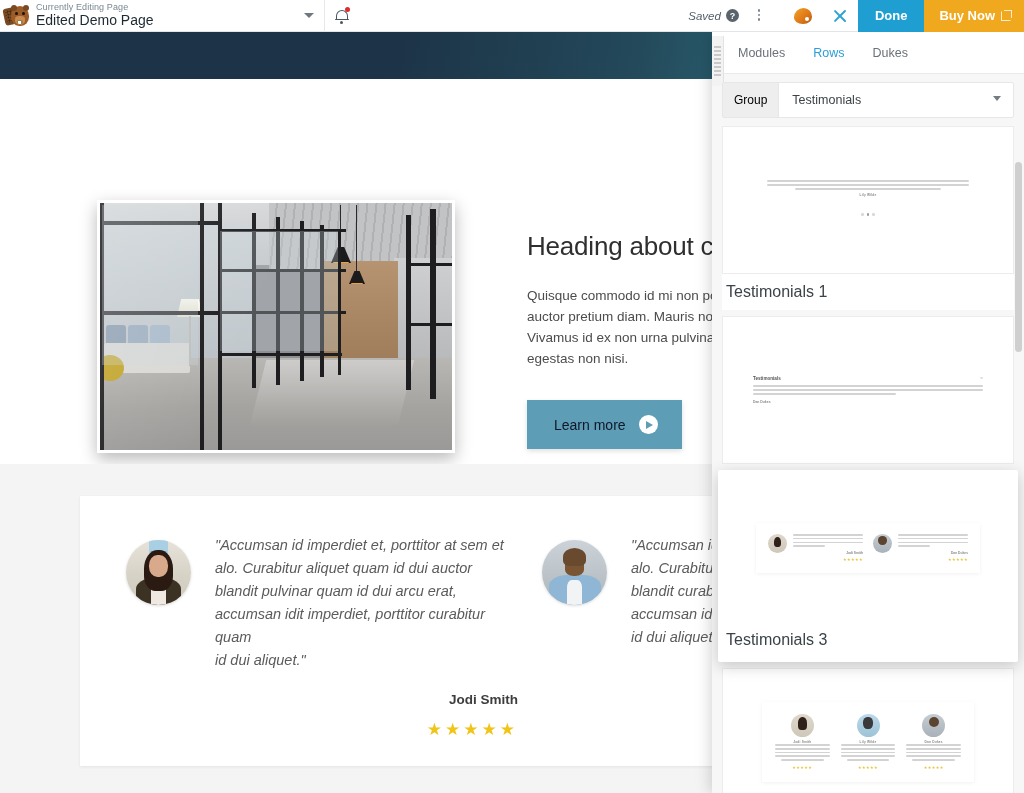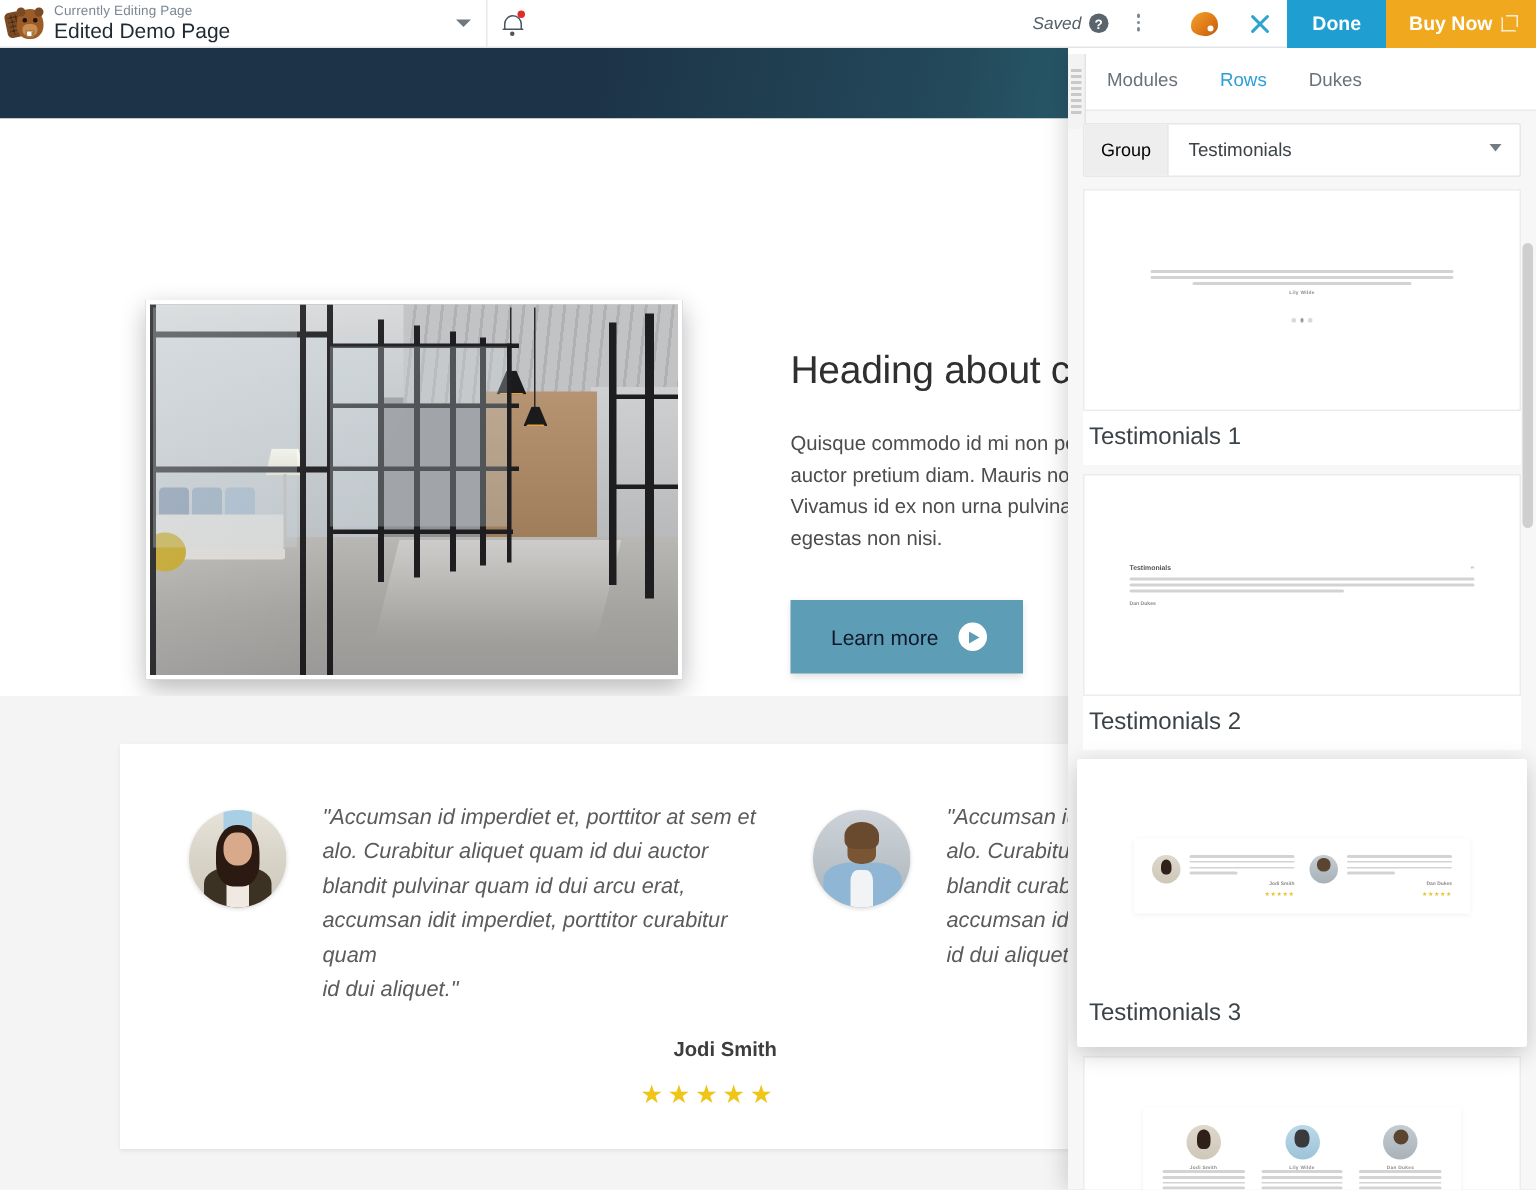--- a/index.html
+++ b/index.html
@@ -743,21 +743,20 @@
           <div class="ttl">Testimonials</div>
           <div class="qicon">❞</div>
           <div class="mini-lines">
               <i></i>
               <i></i>
               <i></i>
             </div>
           <div class="nm">Dan Dukes</div>
         </div>
       </div>
-      <div class="row-label">Testimonials 2</div>
     </div>
 
     <div class="row-item dragging">
       <div class="row-preview">
         <div class="mini m3">
           <div class="cell">
             <div class="mav fa-w"></div>
             <div class="ctxt">
               <div class="mini-lines">
                   <i></i>

